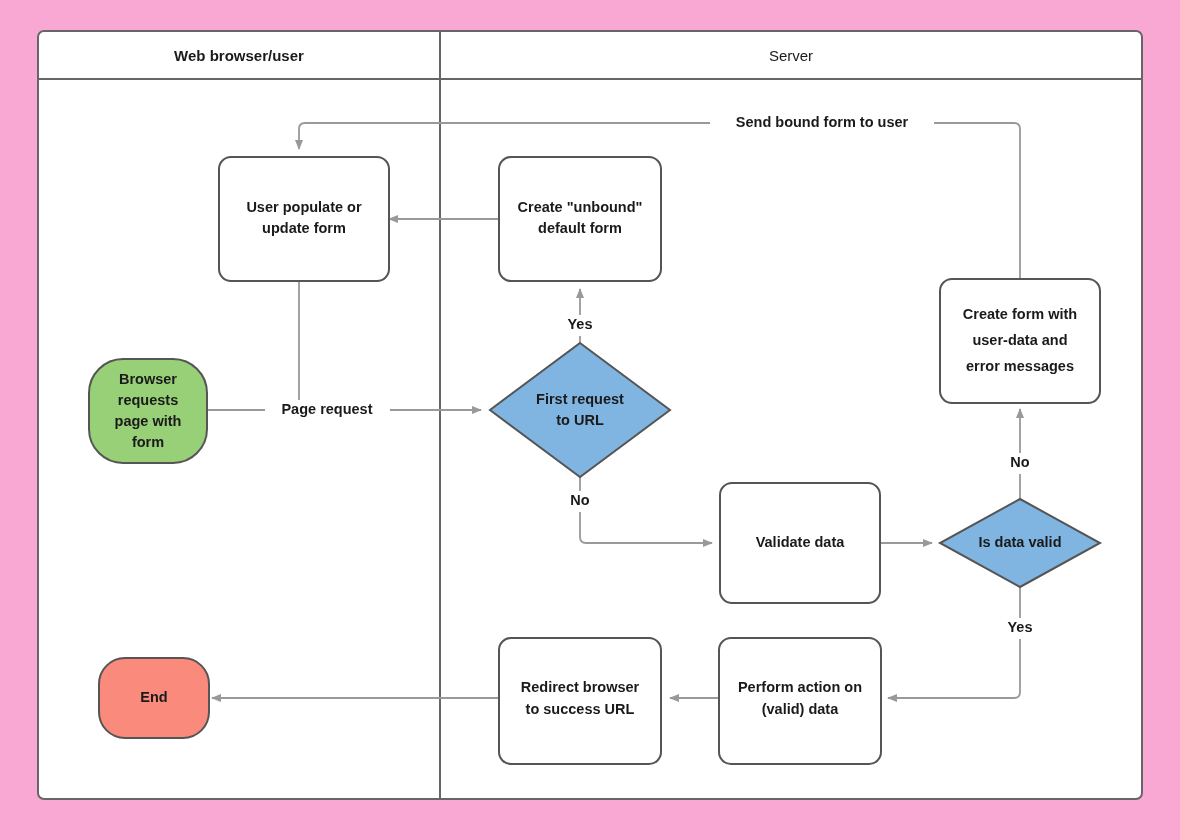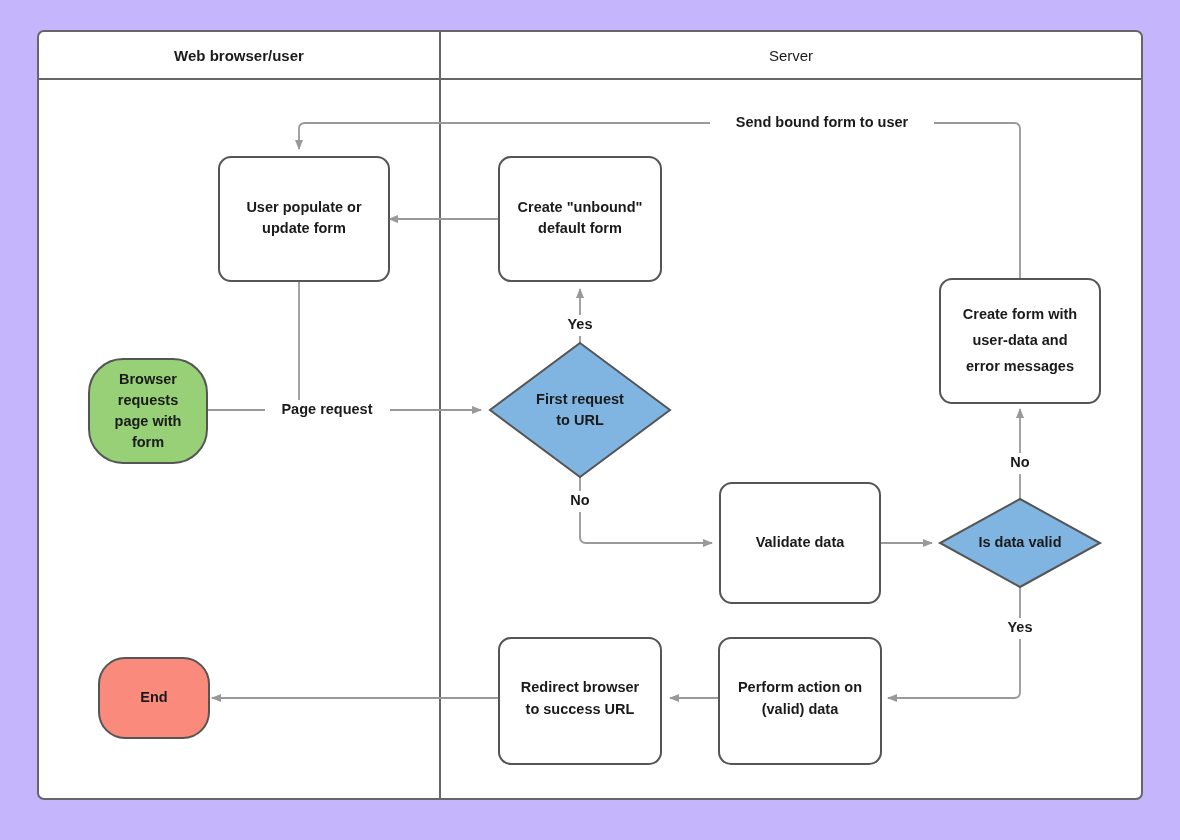--- a/index.html
+++ b/index.html
@@ -11,21 +11,21 @@
   body {
     width: 1180px;
     height: 840px;
     font-family: "Liberation Sans", sans-serif;
     overflow: hidden;
   }
   #canvas {
     position: relative;
     width: 1180px;
     height: 840px;
-    background: #c4b5fd;
+    background: #f9a8d4;
   }
   svg#diagram {
     position: absolute;
     left: 0;
     top: 0;
     width: 1180px;
     height: 840px;
     display: block;
   }
   .pool-border {

